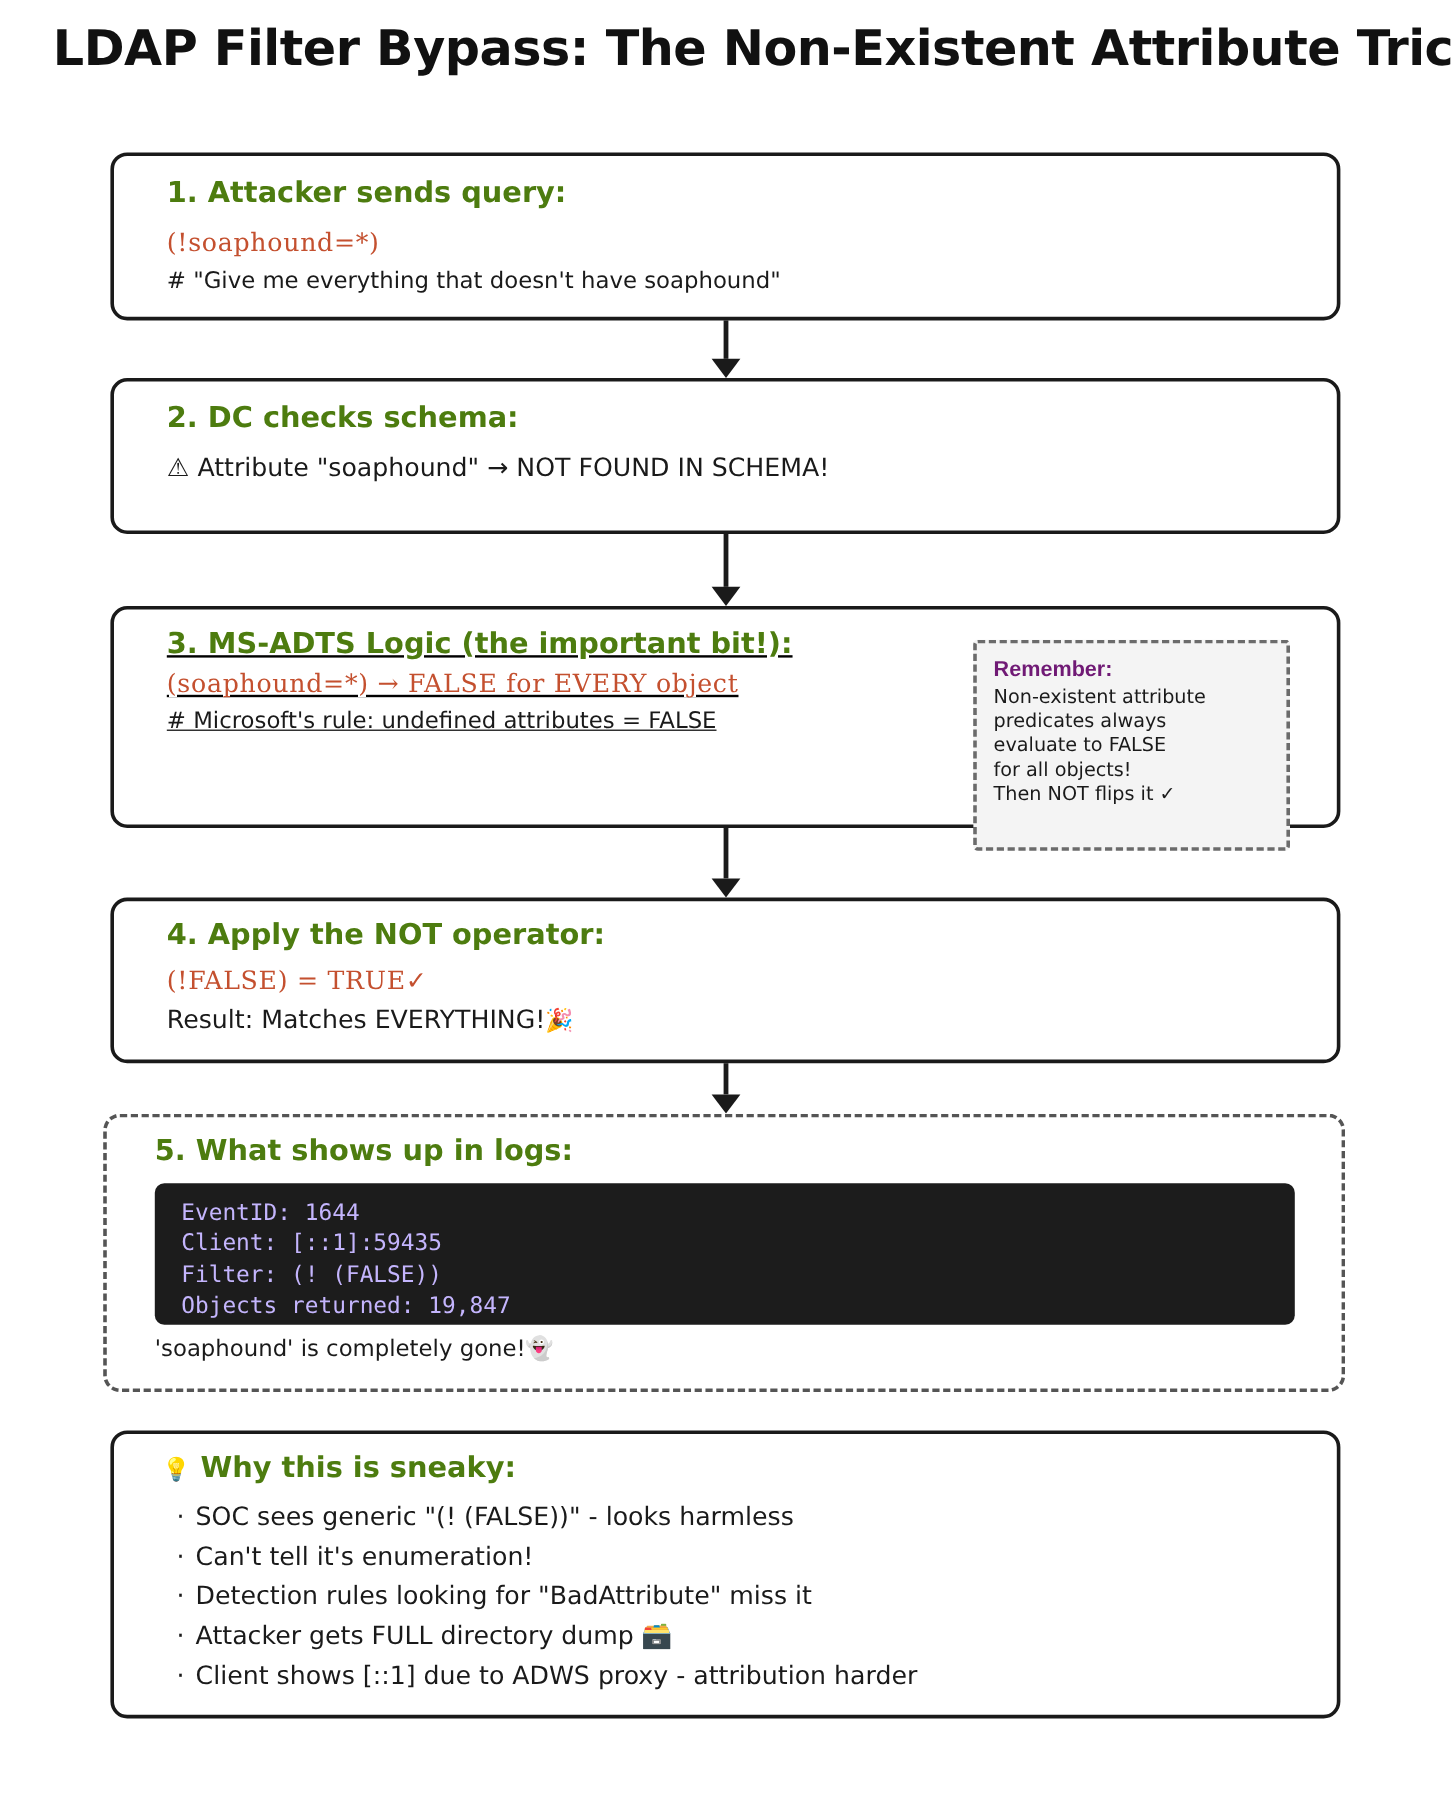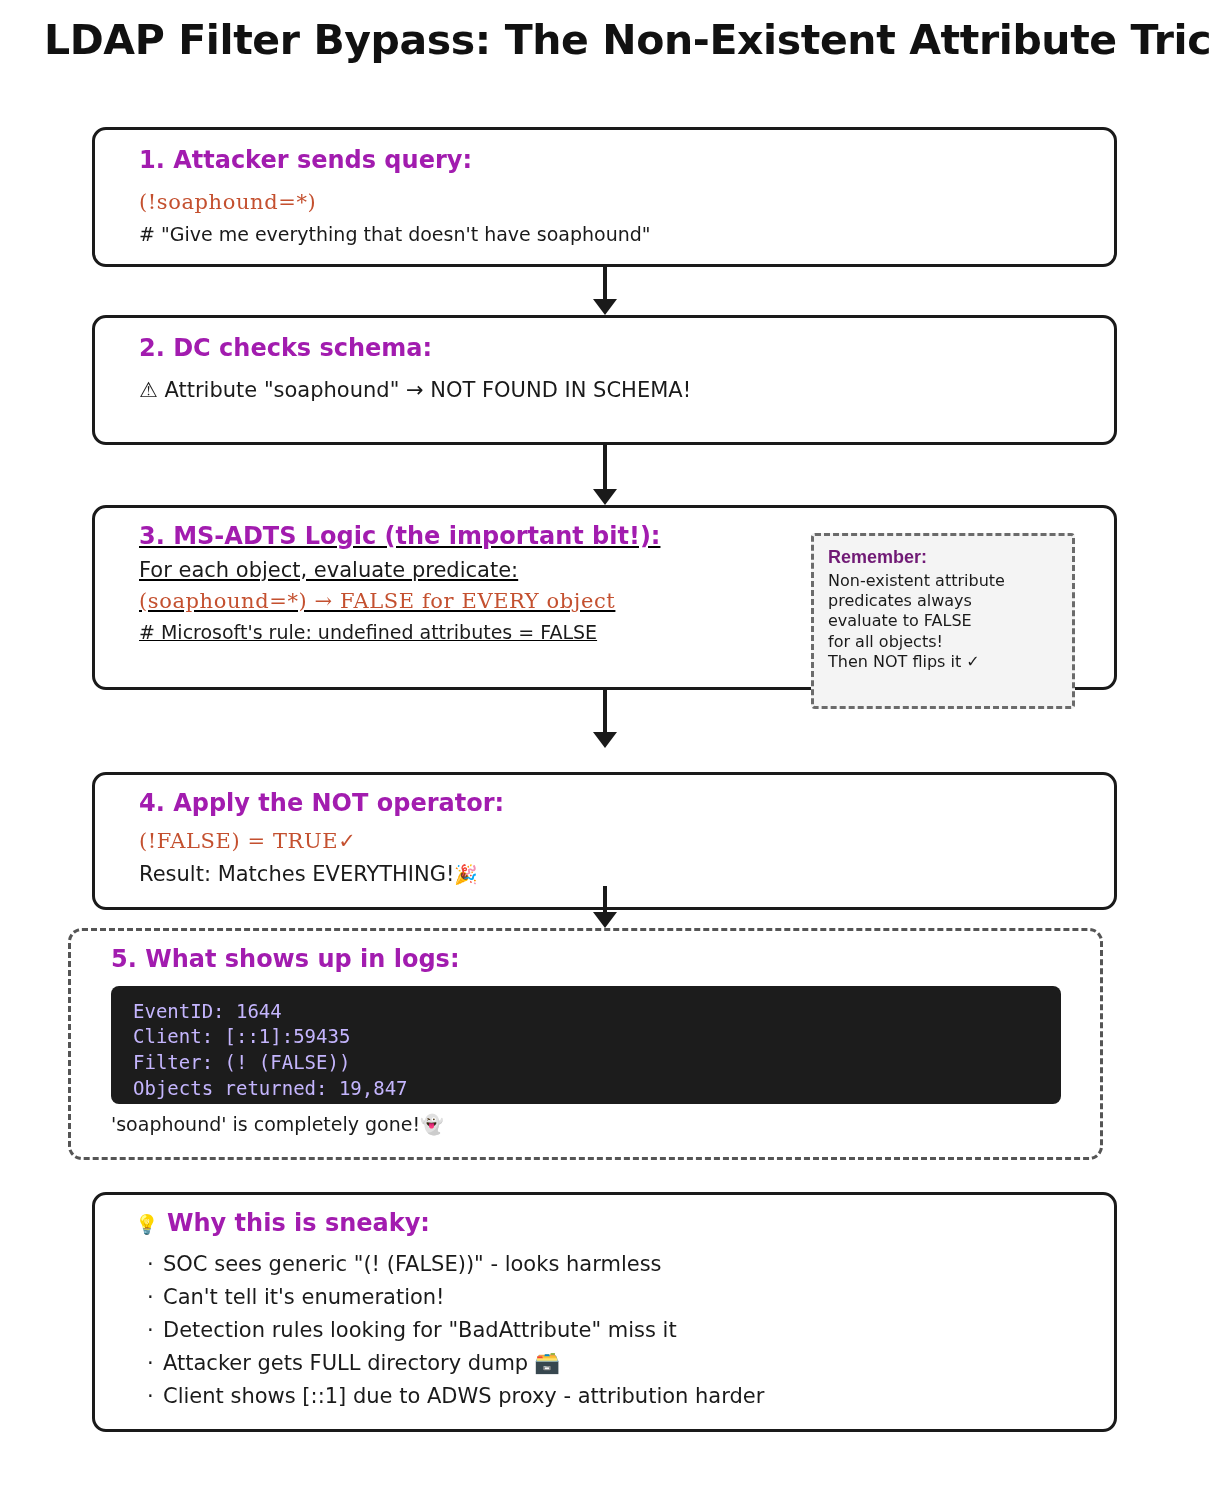--- a/index.html
+++ b/index.html
@@ -41,21 +41,21 @@
   }
   .flow-box.dashed {
     border: 3px dashed #555555;
     border-radius: 14px;
   }
 
   .box-title {
     font-family: "DejaVu Sans", sans-serif;
     font-weight: bold;
     font-size: 24px;
-    color: #a21caf;
+    color: #4d7c0f;
     line-height: 1.15;
     white-space: nowrap;
   }
   .box-line {
     font-family: "DejaVu Sans", sans-serif;
     font-size: 21px;
     color: #1a1a1a;
     line-height: 1.3;
     white-space: nowrap;
   }
@@ -79,22 +79,22 @@
   }
   .emoji {
     font-family: "DejaVu Sans", sans-serif;
     font-size: 19px;
   }
 
   
   #box-1 { top: 127px;  height: 140px; padding: 17px 0 0 22px; }
   #box-2 { top: 315px;  height: 130px; padding: 17px 0 0 22px; }
   #box-3 { top: 505px;  height: 185px; padding: 15px 0 0 22px; text-decoration: underline; }
-  #box-4 { top: 748px;  height: 138px; padding: 15px 0 0 22px; margin-top: 24px; }
-  #box-5 { top: 928px;  height: 232px; padding: 15px 0 0 22px; left: 68px; width: 1035px; }
+  #box-4 { top: 748px;  height: 138px; padding: 15px 0 0 22px; }
+  #box-5 { top: 928px;  height: 232px; padding: 15px 0 0 22px; left: 86px; width: 1035px; }
   #box-6 { top: 1192px; height: 240px; padding: 15px 0 0 22px; }
 
   #box-1 .box-title { margin: 0 0 14px 22px; }
   #box-1 .code-line { margin: 0 0 6px 22px; }
   #box-1 .comment-line { margin: 0 0 0 22px; }
 
   #box-2 .box-title { margin: 0 0 14px 22px; }
   #box-2 .box-line  { margin: 0 0 0 22px; }
 
   #box-3 .box-title   { margin: 0 0 6px 22px; }
@@ -232,21 +232,20 @@
   <div class="box-line">⚠ Attribute "soaphound" → NOT FOUND IN SCHEMA!</div>
 </div>
 
 <div class="arrow" id="arrow-2">
   <div class="shaft"></div>
   <div class="head"></div>
 </div>
 
 <div class="flow-box" id="box-3">
   <div class="box-title">3. MS-ADTS Logic (the important bit!):</div>
-  <div class="box-line">For each object, evaluate predicate:</div>
   <div class="code-line">(soaphound=*) → FALSE for EVERY object</div>
   <div class="comment-line"># Microsoft's rule: undefined attributes = FALSE</div>
 </div>
 
 <div id="remember-box">
   <div class="rem-title">Remember:</div>
   <div class="rem-line">Non-existent attribute</div>
   <div class="rem-line">predicates always</div>
   <div class="rem-line">evaluate to FALSE</div>
   <div class="rem-line">for all objects!</div>

